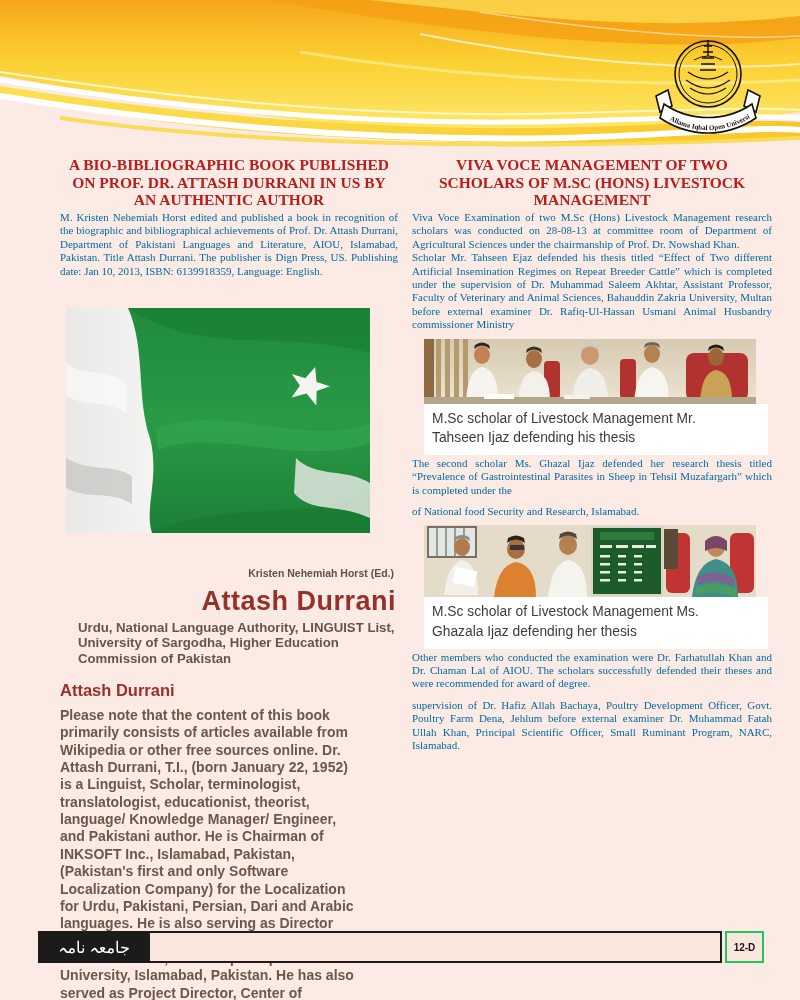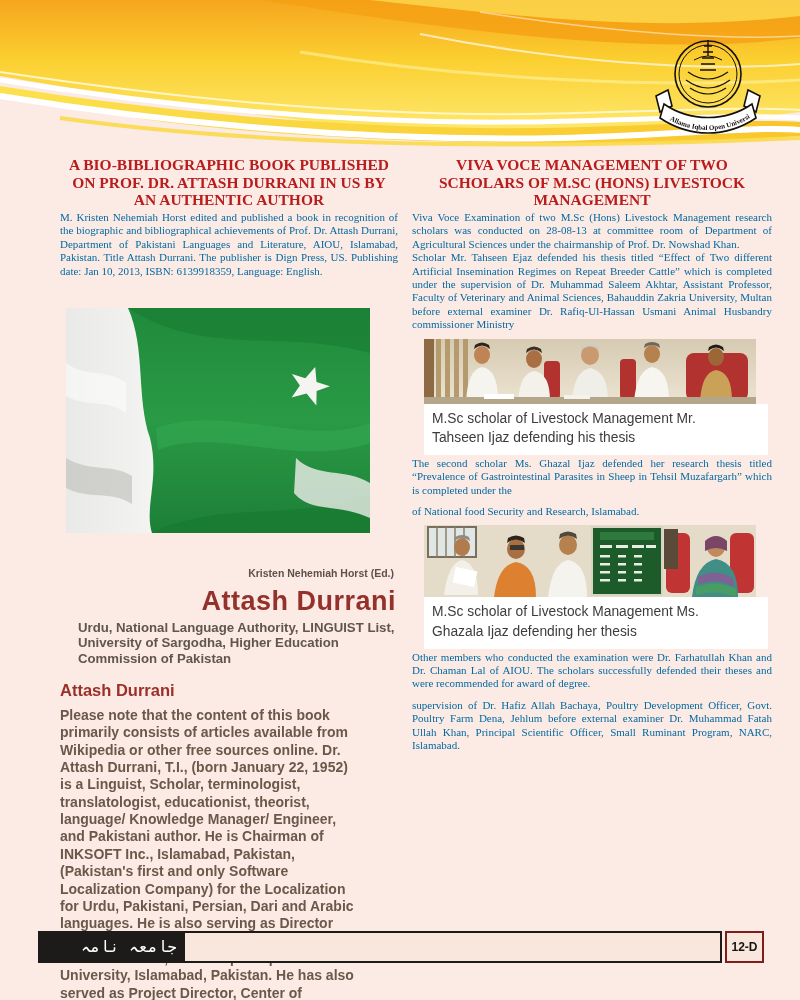--- a/index.html
+++ b/index.html
@@ -61,27 +61,27 @@
     font-family:"Liberation Sans", sans-serif;
     font-size:13.8px; line-height:1.42; color:#3c3c3c;
   }
   .after-photo { margin-top:8px; }
   .mt2 { margin-top:2px; }
 
   .footer { position:absolute; left:38px; top:931px; width:726px; height:32px; display:flex; }
   .footer-name {
     width:112px; background:#1d1b1a; color:#ffffff;
     display:flex; align-items:center; justify-content:center;
-    font-family:Liberation Mono, monospace; font-size:16px;padding-left:35px;
+    font-family:Liberation Serif, serif; font-size:16px;
   }
   .footer-bar { flex:1; border:2px solid #1d1b1a; border-left:none; background:#f9e7dd; }
   .footer-page {
-    width:35px; margin-left:3px; border:2px solid #7f1d1d; background:#f9e7dd;
+    width:35px; margin-left:3px; border:2px solid #22c55e; background:#f9e7dd;
     display:flex; align-items:center; justify-content:center;
-    font-family:"Liberation Sans", sans-serif; font-weight:bold; font-size:12px; color:#141414;
+    font-family:"Liberation Sans", sans-serif; font-weight:bold; font-size:10px; color:#141414;
   }
 </style>
 </head>
 <body>
 
 <div class="page">
 
   <svg class="header-svg" width="800" height="152" viewBox="0 0 800 152">
     <defs>
       <linearGradient id="gTop" x1="0" y1="0" x2="0" y2="1">

